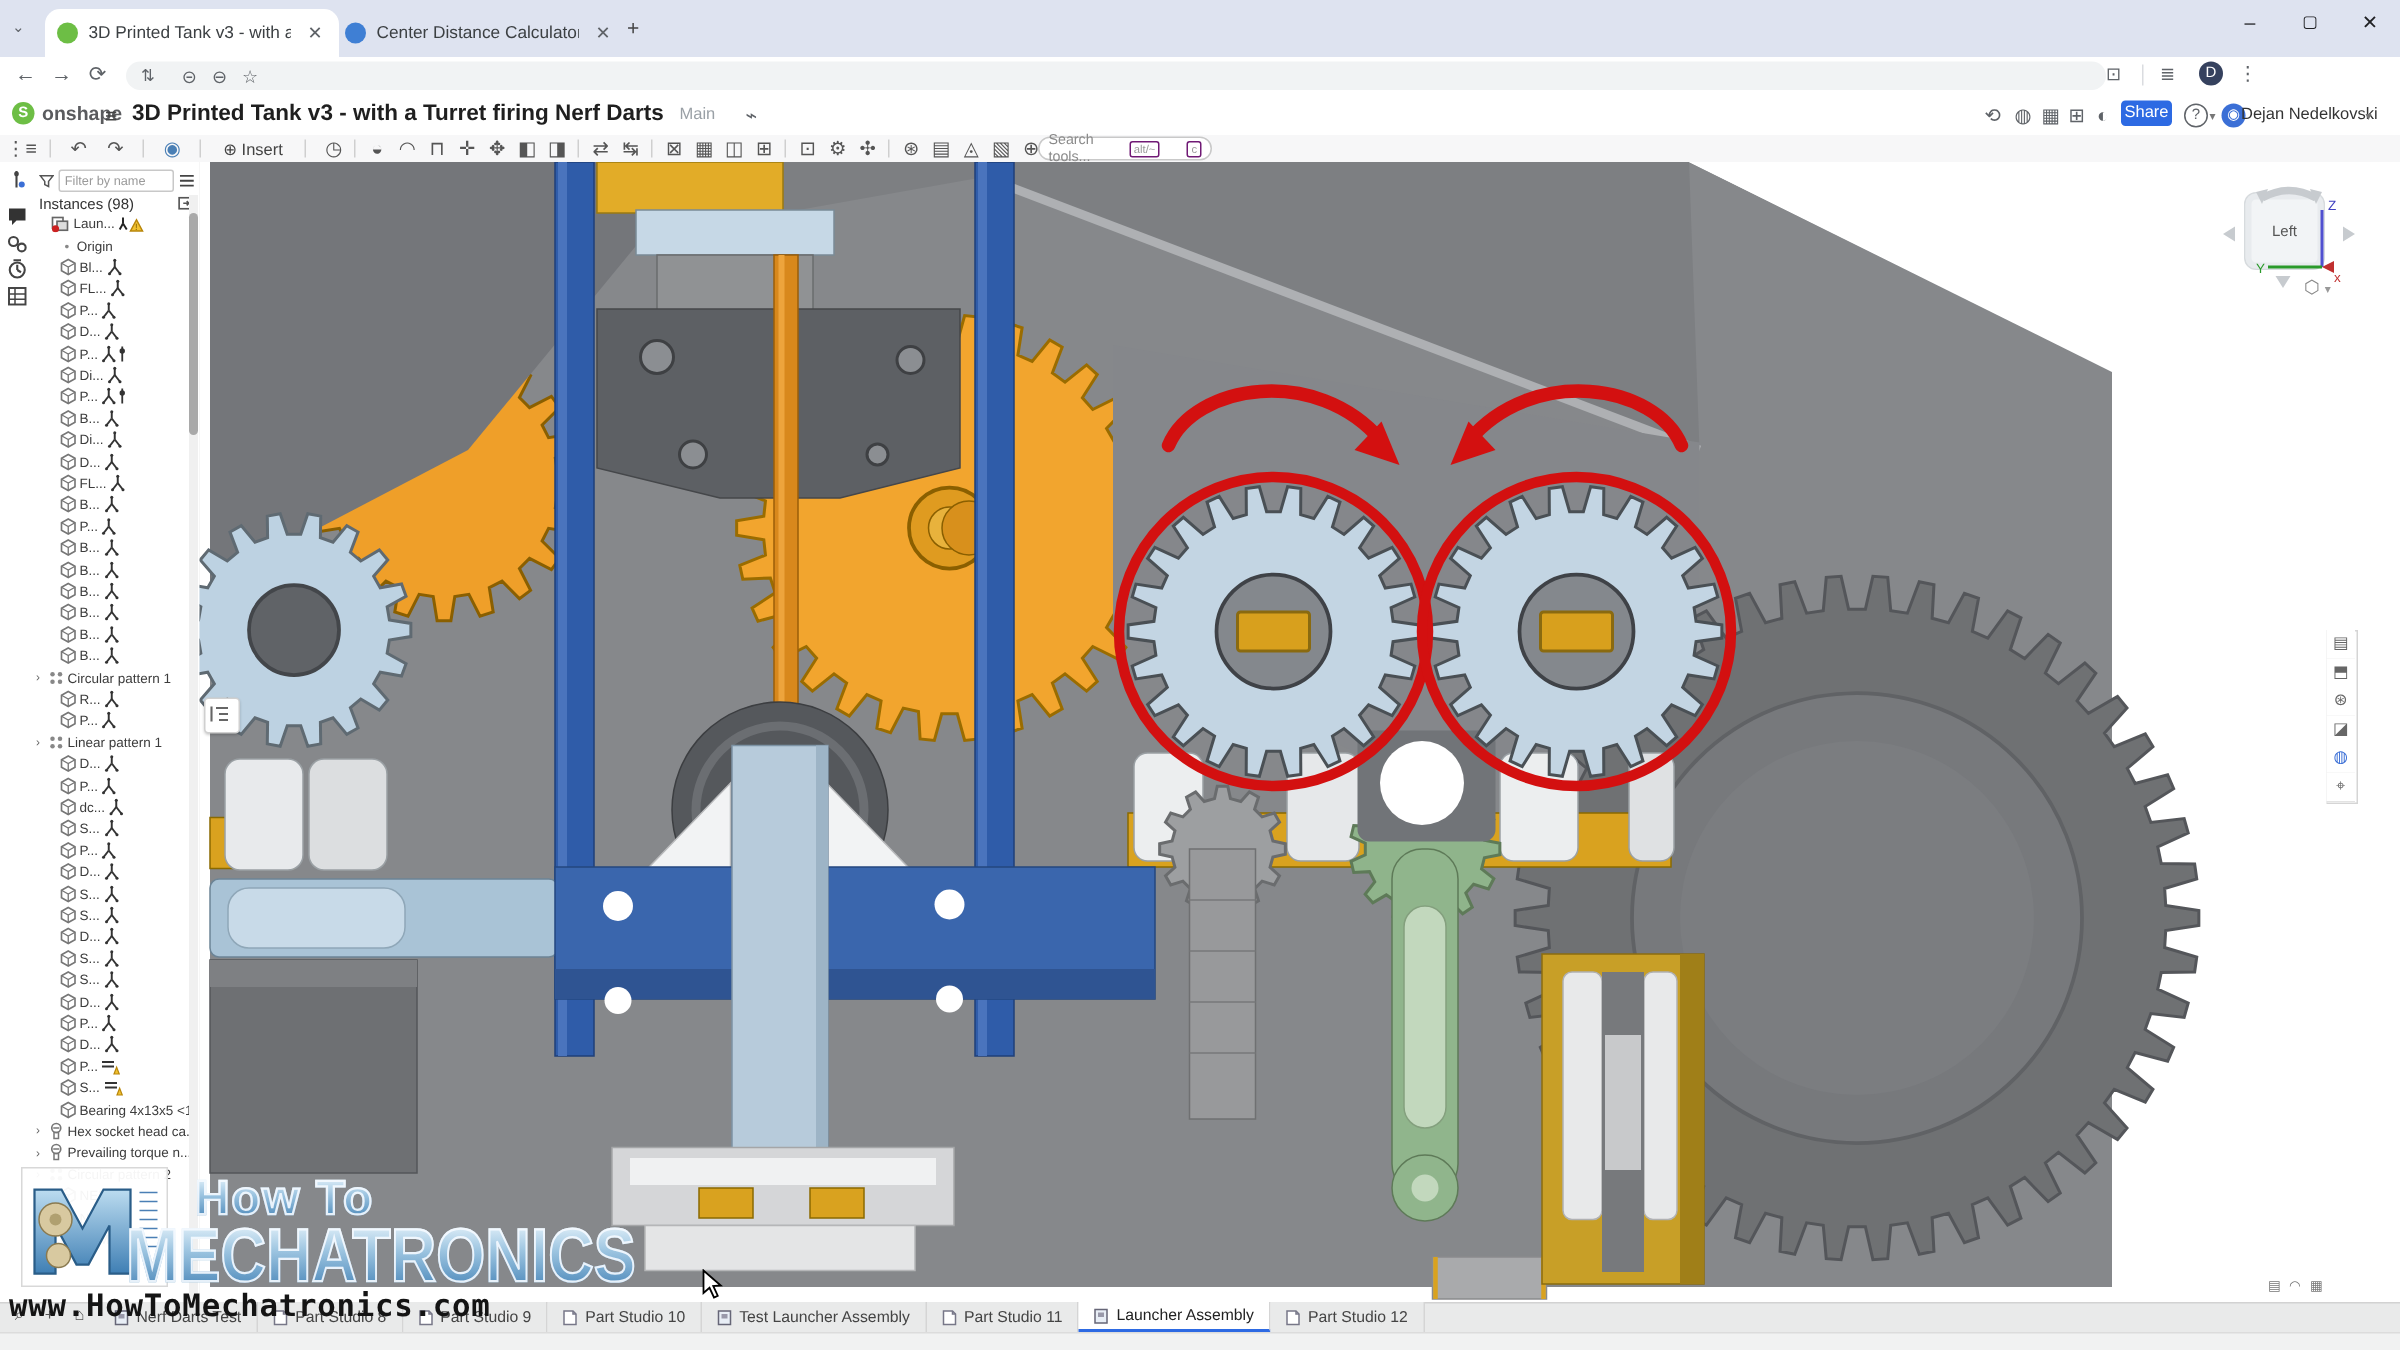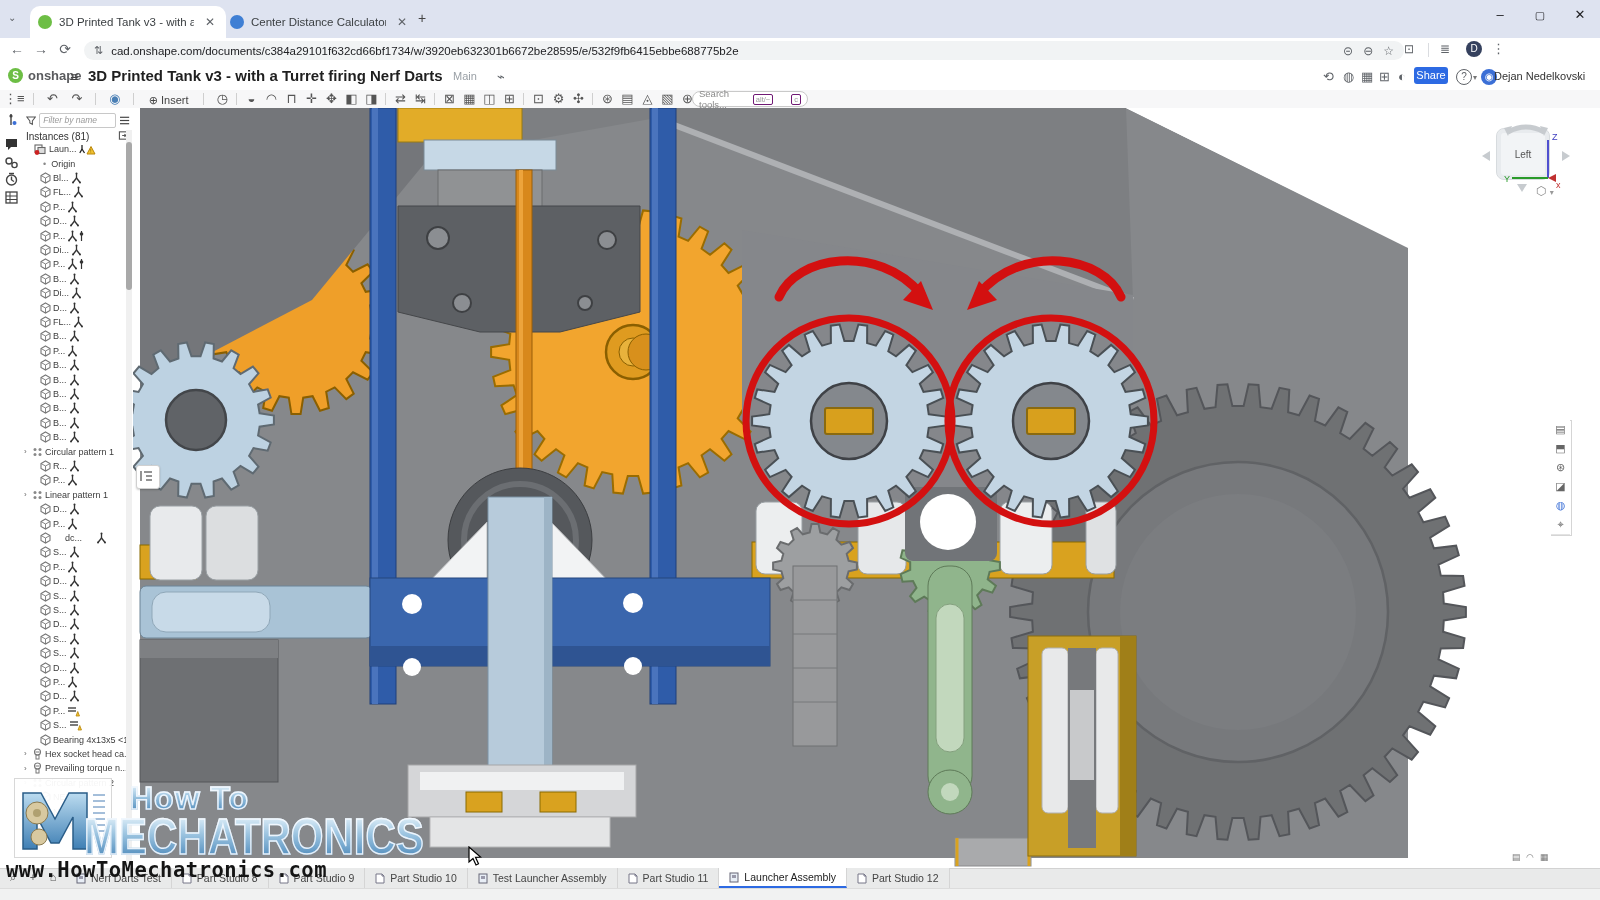--- a/index.html
+++ b/index.html
@@ -42,21 +42,21 @@
   #searchtools{left:692px;top:91px;width:102px;height:14px;border:1px solid #c9c9c9;border-radius:8px;
     background:#fff;font-size:9.5px;color:#8a8a8a;display:flex;align-items:center;padding:0 6px;gap:15px;}
   #searchtools kbd{border:1px solid #701a75;border-radius:2px;font-size:7.5px;padding:0 2px;margin-left:3px;
     color:#999;font-family:"Liberation Sans",sans-serif;}
   
   #leftrail{left:0;top:108px;width:22px;height:760px;background:#fff;border-right:1px solid #e2e2e2;}
   .railic{left:4px;width:15px;height:15px;color:#444;}
   #instpanel{left:22px;top:108px;width:111px;height:760px;background:#fff;border-right:1px solid #cfcfcf;}
   #filterrow{left:26px;top:112px;width:104px;height:16px;display:flex;align-items:center;}
   #filterinput{width:74px;height:13px;border:1px solid #c8c8c8;border-radius:2px;font-size:8.5px;
-    font-style:italic;color:#9a9a9a;padding:0 3px;line-height:13px;background:#fff;overflow:hidden;white-space:nowrap;}
+    color:#9a9a9a;padding:0 3px;line-height:13px;background:#fff;overflow:hidden;white-space:nowrap;}
   #instheader{left:26px;top:131px;font-size:10px;color:#333;}
   #tree{left:22px;top:142px;width:104px;height:726px;overflow:hidden;}
   .trow{position:absolute;left:0;height:14.4px;display:flex;align-items:center;font-size:9px;
     color:#3c3c3c;white-space:nowrap;}
   .trow .chev{width:8px;font-size:8px;color:#666;}
   .trow svg{flex:0 0 auto;}
   .tlabel{margin:0 2px;text-align:right;}
   #pscroll{left:126px;top:130px;width:6px;height:736px;background:#f0f0f0;}
   #pthumb{left:126px;top:142px;width:6px;height:148px;background:#a9a9a9;border-radius:3px;}
   
@@ -114,21 +114,20 @@
   <div class="winctl abs" style="left:1520px;font-size:11px;">▢</div>
   <div class="winctl abs" style="left:1560px;">✕</div>
 </div>
 
 <div id="btoolbar" class="abs"></div>
 <div class="navic abs" style="left:6px;">←</div>
 <div class="navic abs" style="left:30px;">→</div>
 <div class="navic abs" style="left:54px;">⟳</div>
 <div id="omnibox" class="abs">
   <span style="color:#5f6368;font-size:11px;margin-right:8px;">⇅</span>
-  <span class="url" style="flex:1;">cad.onshape.com/documents/c384a29101f632cd66bf1734/w/3920eb632301b6672be28595/e/532f9fb6415ebbe688775b2e</span>
   <span class="omni-ic">⊝</span>
   <span class="omni-ic">⊖</span>
   <span class="omni-ic">☆</span>
 </div>
 <div class="abs" style="left:1404px;top:42px;font-size:12px;color:#5f6368;">⊡</div>
 <div class="abs" style="left:1428px;top:43px;width:1px;height:14px;background:#dadce0;"></div>
 <div class="abs" style="left:1440px;top:42px;font-size:12px;color:#5f6368;">≣</div>
 <div class="avatar abs" style="left:1466px;top:41px;background:#35415e;">D</div>
 <div class="abs" style="left:1492px;top:41px;font-size:13px;color:#5f6368;">⋮</div>
 
@@ -202,21 +201,21 @@
   <svg width="11" height="11" viewBox="0 0 12 12" style="margin-right:3px;">
     <path d="M1 2 H11 L7.5 6.5 V10.5 L4.5 9 V6.5 Z" fill="none" stroke="#555" stroke-width="1.2"></path>
   </svg>
   <div id="filterinput">Filter by name</div>
   <svg width="12" height="11" viewBox="0 0 12 12" style="margin-left:3px;">
     <line x1="1" y1="2.5" x2="11" y2="2.5" stroke="#444" stroke-width="1.3"></line>
     <line x1="1" y1="6" x2="11" y2="6" stroke="#444" stroke-width="1.3"></line>
     <line x1="1" y1="9.5" x2="11" y2="9.5" stroke="#444" stroke-width="1.3"></line>
   </svg>
 </div>
-<div id="instheader" class="abs">Instances (81)</div>
+<div id="instheader" class="abs">Instances (98)</div>
 <svg class="abs" style="left:118px;top:130px;" width="12" height="11" viewBox="0 0 12 12">
   <rect x="1" y="2" width="10" height="8" fill="none" stroke="#555" stroke-width="1.2"></rect>
   <path d="M4 6 H8 M6.5 4.5 L8 6 L6.5 7.5" fill="none" stroke="#555" stroke-width="1.2"></path>
 </svg>
 <div id="tree" class="abs">
     <div class="trow" style="top: 0px; left: 12px;">
       <svg width="13" height="12" viewBox="0 0 13 12">
         <rect x="1" y="2" width="7" height="7" fill="none" stroke="#666" stroke-width="1.1"></rect>
         <rect x="4" y="4.5" width="7" height="6" fill="#ddd" stroke="#666" stroke-width="1.1"></rect>
         <circle cx="3" cy="9.5" r="2.4" fill="#cc2222"></circle>
@@ -600,21 +599,21 @@
       <span class="tlabel">P...</span>
       <svg width="11" height="12" viewBox="0 0 11 12">
         <line x1="5.5" y1="6" x2="5.5" y2="1.5" stroke="#333" stroke-width="1.3"></line>
         <line x1="5.5" y1="6" x2="2" y2="10.5" stroke="#333" stroke-width="1.3"></line>
         <line x1="5.5" y1="6" x2="9" y2="10.5" stroke="#333" stroke-width="1.3"></line>
         <circle cx="5.5" cy="1.5" r="1" fill="#333"></circle>
         <circle cx="2" cy="10.5" r="1" fill="#333"></circle>
         <circle cx="9" cy="10.5" r="1" fill="#333"></circle>
       </svg>
     </div>
-    <div class="trow" style="top: 388.8px; left: 18px; gap: 12px;">
+    <div class="trow" style="top: 388.8px; left: 18px;">
       <svg width="11" height="12" viewBox="0 0 11 12">
         <polygon points="5.5,1 10,3.5 10,8.5 5.5,11 1,8.5 1,3.5" fill="none" stroke="#777" stroke-width="1.1"></polygon>
         <path d="M1 3.5 L5.5 6 L10 3.5 M5.5 6 V11" fill="none" stroke="#777" stroke-width="0.9"></path>
       </svg>
       <span class="tlabel">dc...</span>
       <svg width="11" height="12" viewBox="0 0 11 12">
         <line x1="5.5" y1="6" x2="5.5" y2="1.5" stroke="#333" stroke-width="1.3"></line>
         <line x1="5.5" y1="6" x2="2" y2="10.5" stroke="#333" stroke-width="1.3"></line>
         <line x1="5.5" y1="6" x2="9" y2="10.5" stroke="#333" stroke-width="1.3"></line>
         <circle cx="5.5" cy="1.5" r="1" fill="#333"></circle>

